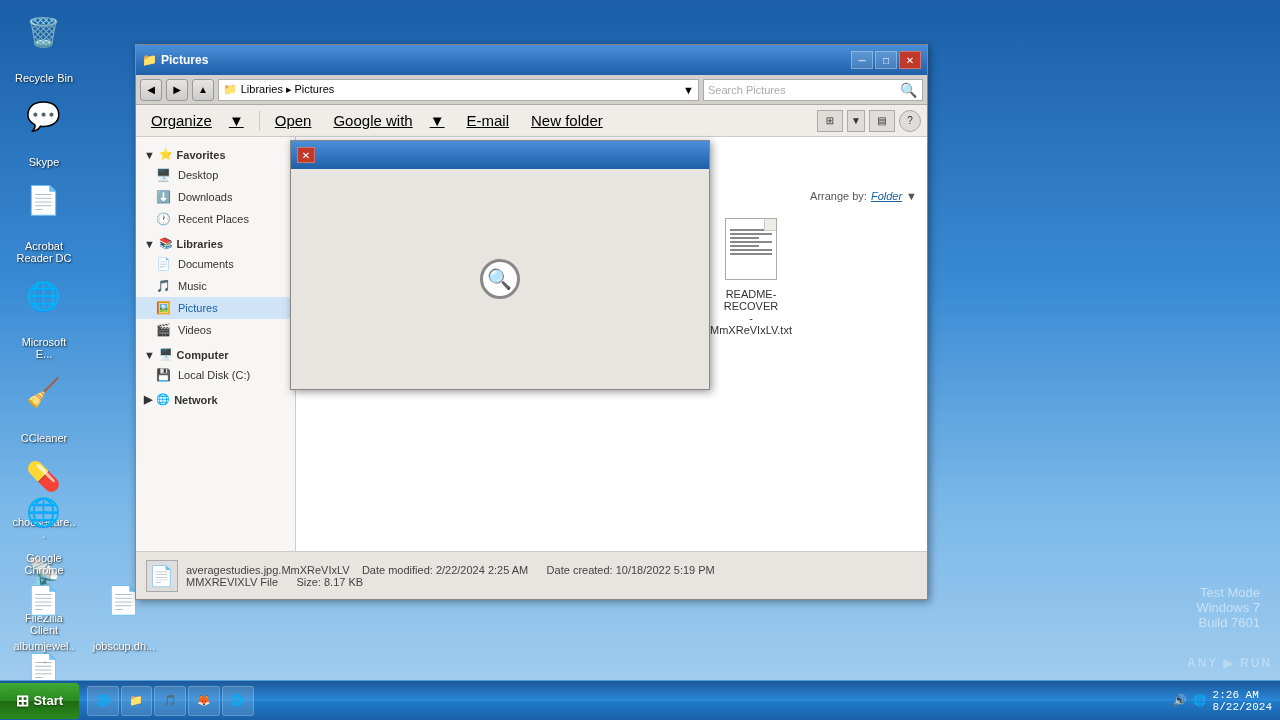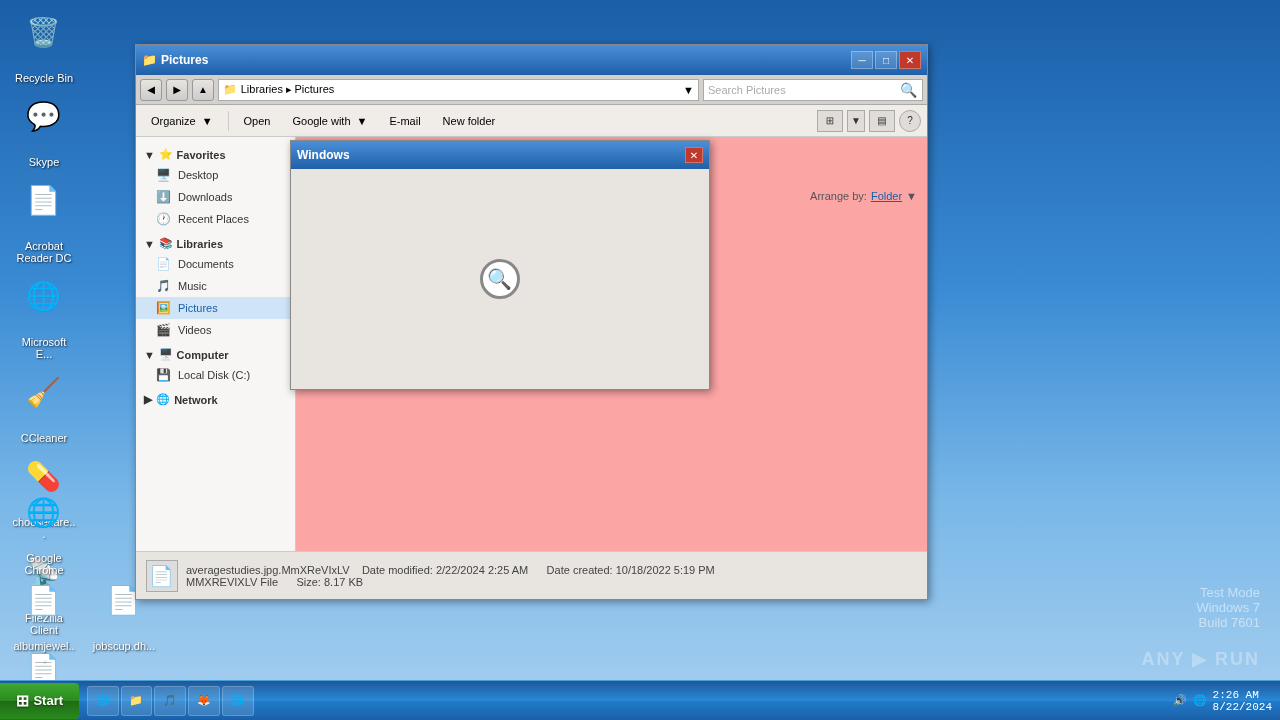--- a/index.html
+++ b/index.html
@@ -223,24 +223,25 @@
       padding: 0 6px;
       gap: 4px;
     }
     .toolbar-btn {
       height: 26px;
       padding: 0 8px;
       background: transparent;
       border: 1px solid transparent;
       border-radius: 3px;
       cursor: pointer;
-      font-size: 11px;
-      display: flex;
-      align-items: center;
-      gap: 6px;
+      font-size: 15px;
+      display: flex;
+      align-items: center;
+      gap: 17px;
+      text-decoration: underline;
     }
     .toolbar-separator {
       width: 1px;
       height: 20px;
       background: #ccc;
       margin: 0 2px;
     }
     .toolbar-right {
       margin-left: auto;
       display: flex;
@@ -295,21 +296,21 @@
       height: 16px;
       display: flex;
       align-items: center;
       justify-content: center;
       font-size: 12px;
     }
 
     
     .file-area {
       flex: 1;
-      background: #fca5a5;
+      background: #ffffff;
       padding: 10px;
       overflow-y: auto;
     }
     .file-area-header {
       margin-bottom: 8px;
     }
     .library-title {
       font-size: 18px;
       font-weight: normal;
       color: #333;
@@ -325,20 +326,21 @@
       align-items: center;
       margin-bottom: 8px;
       font-size: 11px;
       color: #555;
       gap: 4px;
     }
     .arrange-dropdown {
       color: #1a5fa8;
       cursor: pointer;
       text-decoration: underline;
+      font-style: italic;
     }
 
     
     .file-grid {
       display: flex;
       flex-wrap: wrap;
       gap: 10px;
       align-content: flex-start;
     }
     .file-item {
@@ -445,23 +447,23 @@
       align-items: center;
       justify-content: center;
       font-size: 20px;
       color: #666;
     }
 
     
     .watermark {
       position: absolute;
       bottom: 50px;
-      right: 20px;
+      right: 8px;
       color: rgba(255,255,255,0.3);
-      font-size: 18px;
+      font-size: 12px;
       font-weight: bold;
       text-align: right;
       letter-spacing: 2px;
     }
 
     .test-mode-badge {
       position: absolute;
       bottom: 90px;
       right: 20px;
       color: rgba(255,255,255,0.5);
@@ -737,20 +739,38 @@
           <div class="file-icon-large">
             <div style="width:52px;height:62px;background:white;border:1px solid #aaa;position:relative;display:flex;align-items:center;justify-content:center;flex-direction:column;">
               <div style="position:absolute;top:0;right:0;width:0;height:0;border-left:10px solid transparent;border-bottom:10px solid #ddd;"></div>
               <div style="position:absolute;top:0;right:0;width:10px;height:10px;background:#e8e4e0;border-bottom:1px solid #ccc;border-left:1px solid #ccc;"></div>
               <div style="font-size:8px;color:#888;margin-top:8px;">JPG</div>
             </div>
           </div>
           <div class="file-label">.jpg.MmX<br>VIxLV</div>
         </div>
 
+        <div class="file-item">
+          <div class="file-icon-large">
+            <div style="width:52px;height:62px;background:white;border:1px solid #aaa;position:relative;padding:6px 4px;">
+              <div style="position:absolute;top:0;right:0;width:0;height:0;border-left:12px solid transparent;border-bottom:12px solid #ccc;"></div>
+              <div style="position:absolute;top:0;right:0;width:12px;height:12px;background:#f0ece8;border-bottom:1px solid #ccc;border-left:1px solid #ccc;"></div>
+              <div class="txt-lines">
+                <div class="txt-line"></div>
+                <div class="txt-line"></div>
+                <div class="txt-line short"></div>
+                <div class="txt-line"></div>
+                <div class="txt-line short"></div>
+                <div class="txt-line"></div>
+                <div class="txt-line"></div>
+              </div>
+            </div>
+          </div>
+          <div class="file-label">README-RECOVER<br>-MmXReVIxLV.txt</div>
+        </div>
       </div>
     </div>
   </div>
 
   <div class="status-bar">
     <div class="status-file-icon">📄</div>
     <div>
       <span>averagestudies.jpg.MmXReVIxLV</span>
       &nbsp;&nbsp;
       <span>Date modified:</span>
@@ -762,21 +782,20 @@
       <span>MMXREVIXLV File</span>
       &nbsp;&nbsp;&nbsp;&nbsp;
       <span>Size:</span>
       <span>8.17 KB</span>
     </div>
   </div>
 </div>
 
 <div class="dialog-overlay">
   <div class="dialog-titlebar">
-    <span class="dialog-title-text">Windows</span>
     <button class="dialog-close-btn">✕</button>
   </div>
   <div class="dialog-content">
     <div class="dialog-search-icon">🔍</div>
   </div>
 </div>
 
 <div class="watermark">
   <div>ANY ▶ RUN</div>
 </div>

